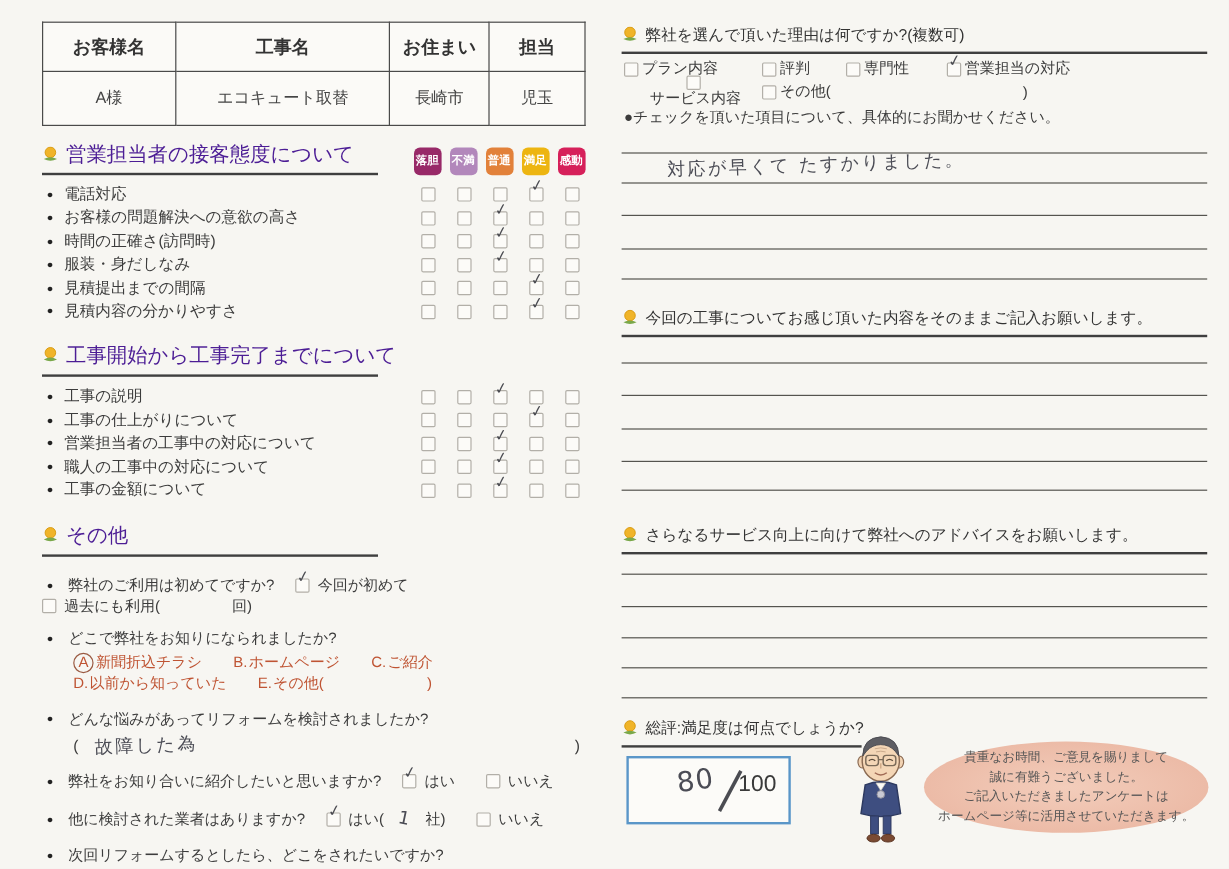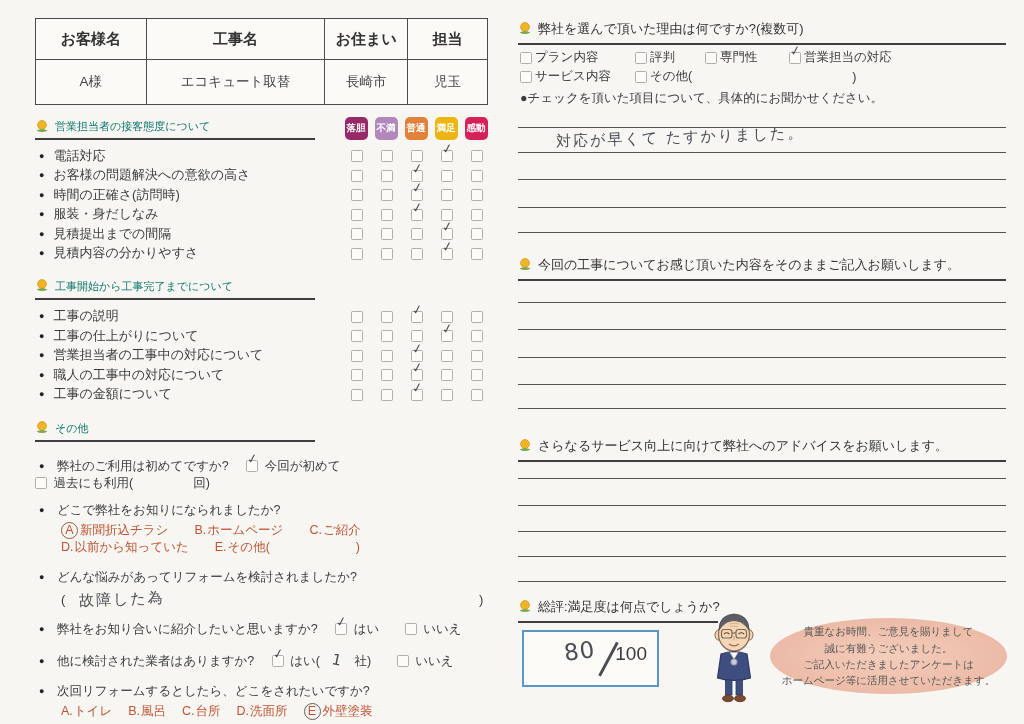--- a/index.html
+++ b/index.html
@@ -15,21 +15,21 @@
   
   .col-left{position:absolute;left:35px;top:18px;width:456px;}
   .info-table{border-collapse:collapse;width:453px;margin-bottom:10px;}
   .info-table th,.info-table td{border:1.6px solid #4a4a4a;text-align:center;background:#fbfaf7;}
   .info-table th{height:38px;font-size:15px;font-weight:600;color:#333;}
   .info-table td{height:42px;font-size:13.5px;color:#444;}
 
   .sec-head{display:flex;align-items:flex-end;margin-top:12px;}
   .sec-title{display:flex;align-items:center;gap:6px;width:280px;
     border-bottom:2px solid #3f3f3f;padding-bottom:4px;
-    font-size:11px;color:#0f766e;white-space:nowrap;}
+    font-size:17px;color:#4c1d95;white-space:nowrap;}
   .flower{display:inline-flex;width:14px;height:14px;flex:0 0 14px;}
   .chips{display:flex;margin-left:auto;}
   .chip-cell{width:30px;display:flex;justify-content:center;}
   .chip{width:23px;height:23px;border-radius:5px;display:flex;align-items:center;justify-content:center;
     color:#fff;font-size:9.5px;font-weight:bold;letter-spacing:0;}
 
   .r-row{display:flex;align-items:center;height:19px;margin-top:0.5px;}
   .r-row .bullet{font-size:9px;color:#222;margin:0 9px 0 4px;}
   .r-label{flex:1;font-size:13px;color:#3c3c3c;white-space:nowrap;}
   .cb-cell{width:30px;display:flex;justify-content:center;}
@@ -645,21 +645,21 @@
           </span>
           <span class="reason-item">
             <span class="cbwrap">
               <span class="cb"></span>
               <span class="tick">✓</span>
             </span>
             <span class="olabel">営業担当の対応</span>
           </span>
         </div>
       <div class="reason-row" id="reason-row2">
-          <span class="reason-item" style="width: 115px;">
+          <span class="reason-item" style="width: 115px; flex-direction: column;">
             <span class="cbwrap">
               <span class="cb"></span>
             </span>
             <span class="olabel">サービス内容</span>
           </span>
           <span class="reason-item">
             <span class="cbwrap">
               <span class="cb"></span>
             </span>
             <span class="olabel">その他(</span>

